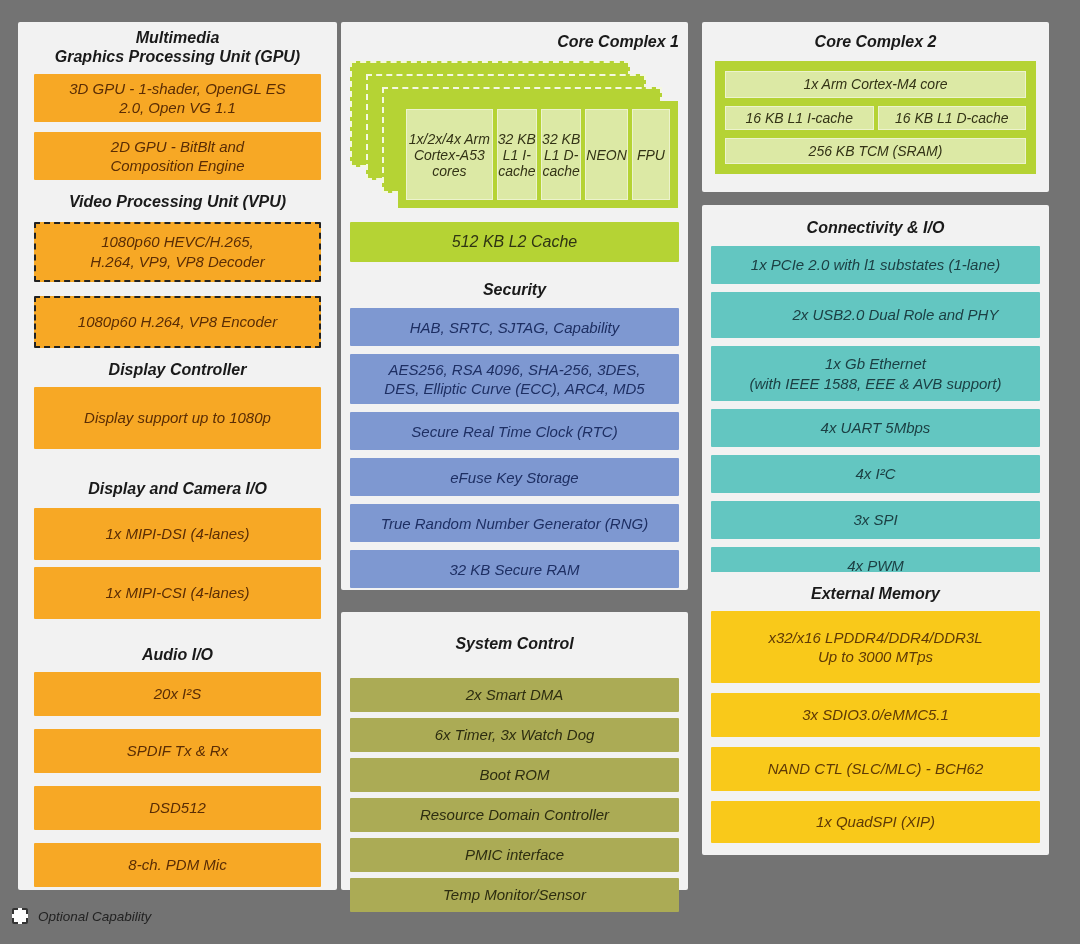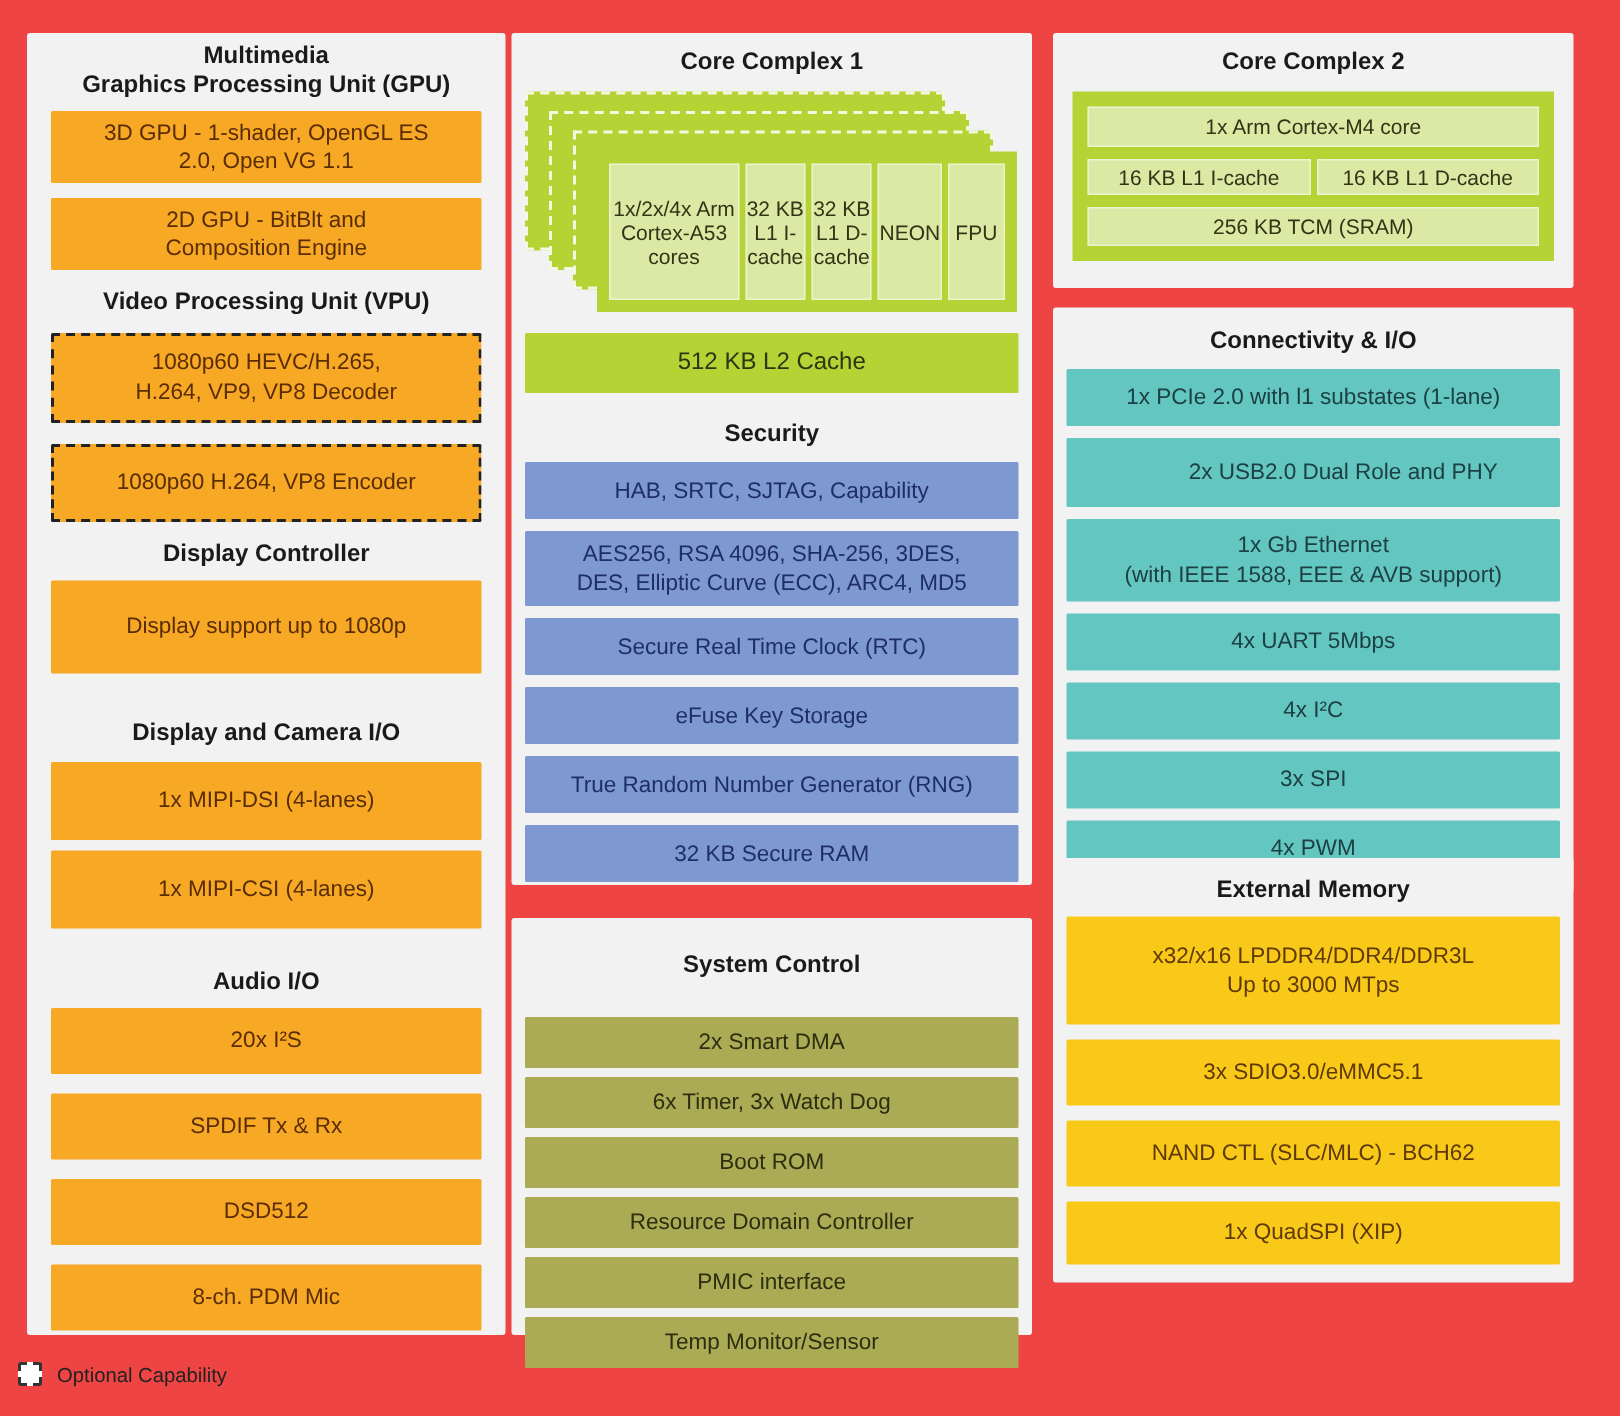--- a/index.html
+++ b/index.html
@@ -1,21 +1,21 @@
 <!DOCTYPE html>
 <html style="--orange: #F7A825; --lime: #B5D334; --lime_light: #DCE9A5; --blue: #7E98D1; --olive: #ABAB55; --teal: #63C6C1; --yellow: #F9C91A; --panel_bg: #F2F2F2;"><head>
 <meta charset="utf-8">
 <style>
   :root{
     --orange:#F7A825; --lime:#B5D334; --lime_light:#DCE9A5; --blue:#7E98D1;
     --olive:#ABAB55; --teal:#63C6C1; --yellow:#F9C91A; --panel_bg:#F2F2F2;
   }
   *{box-sizing:border-box;margin:0;padding:0;}
   body{background:#ffffff;font-family:"Liberation Sans", sans-serif;}
-  #stage{position:relative;width:1080px;height:944px;background:#ef4444;overflow:hidden;}
+  #stage{position:relative;width:1080px;height:944px;background:#737373;overflow:hidden;font-style:italic;}
   .panel{position:absolute;background:var(--panel_bg);border-radius:2px;}
   .hd{font-weight:700;font-size:16px;color:#1a1a1a;text-align:center;white-space:pre-line;line-height:1.2;}
   .blk{display:flex;align-items:center;justify-content:center;text-align:center;
        white-space:pre-line;font-size:15px;line-height:1.3;border-radius:1px;flex:none;}
   .orange{background:var(--orange);color:#5A2D05;}
   .dashed{border:2px dashed #222222;}
   .blue{background:var(--blue);color:#1E2F63;}
   .olive{background:var(--olive);color:#2D2D10;}
   .teal{background:var(--teal);color:#1C4044;}
   .yellow{background:var(--yellow);color:#5F3A06;}
@@ -60,21 +60,21 @@
     <div class="blk orange" style="height:52px;margin-top:10px;">1x MIPI-DSI (4-lanes)</div>
     <div class="blk orange" style="height:52px;margin-top:7px;">1x MIPI-CSI (4-lanes)</div>
     <div class="hd" style="margin-top:26px;">Audio I/O</div>
     <div class="blk orange" style="height:44px;margin-top:8px;">20x I²S</div>
     <div class="blk orange" style="height:44px;margin-top:13px;">SPDIF Tx &amp; Rx</div>
     <div class="blk orange" style="height:44px;margin-top:13px;">DSD512</div>
     <div class="blk orange" style="height:44px;margin-top:13px;">8-ch. PDM Mic</div>
   </div>
 
   <div class="panel mid-pad" style="left:341px;top:22px;width:347px;height:568px;">
-    <div class="hd" style="margin-top:4px;">Core Complex 1</div>
+    <div class="hd" style="margin-top:4px;text-align:right;">Core Complex 1</div>
     <div class="stack">
       <div class="slayer" style="left:0;top:0;"></div>
       <div class="slayer" style="left:16px;top:13px;"></div>
       <div class="slayer" style="left:32px;top:26px;"></div>
       <div class="sfront">
         <div class="iblk">1x/2x/4x Arm Cortex-A53 cores</div>
         <div class="irow">
           <div class="iblk">32 KB L1 I-cache</div>
           <div class="iblk">32 KB L1 D-cache</div>
         </div>

